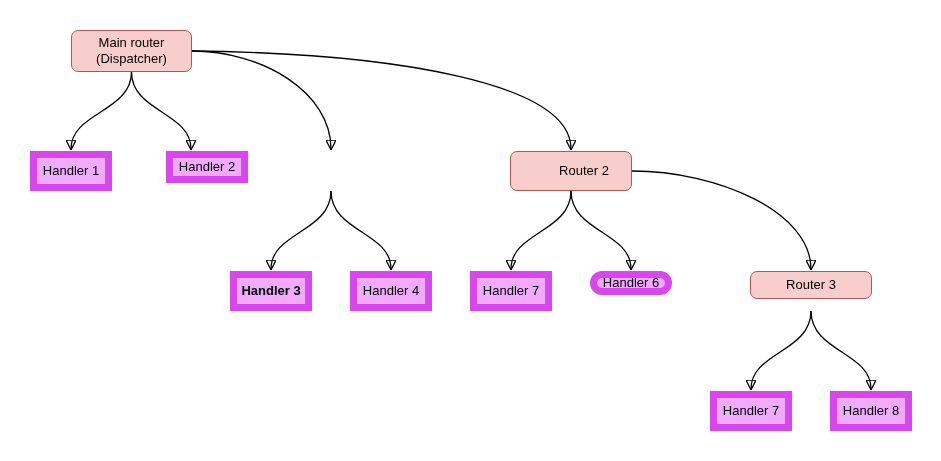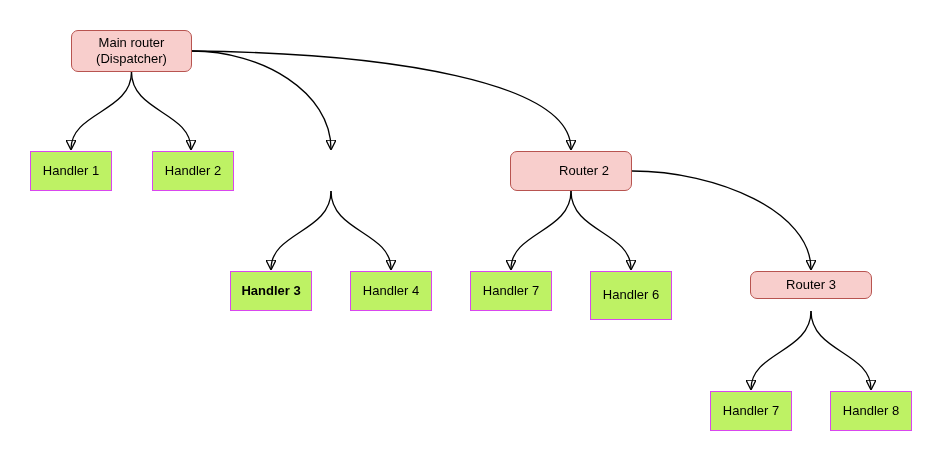--- a/index.html
+++ b/index.html
@@ -34,33 +34,33 @@
     color: #000000;
     white-space: pre-line;
     cursor: default;
   }
   .router {
     background: #f8cecc;
     border: 1px solid #b85450;
     border-radius: 7px;
   }
   .handler {
-    background: #bef264;
-    border: 1px solid #d946ef;
+    background: #f0abfc;
+    border: 7px solid #d946ef;
   }
   
   #n-main    { left:  71px; top:  30px; width: 121px; height: 42px; }
   #n-h1      { left:  30px; top: 151px; width:  82px; height: 40px; }
-  #n-h2      { left: 152px; top: 151px; width:  82px; height: 40px; }
+  #n-h2      { left: 166px; top: 151px; width:  82px; height: 32px; }
   #n-r1      { left: 270px; top: 151px; width: 122px; height: 40px; }
   #n-r2      { left: 510px; top: 151px; width: 122px; height: 40px; padding-left: 26px; }
   #n-h3      { left: 230px; top: 271px; width:  82px; height: 40px; font-weight: bold; }
   #n-h4      { left: 350px; top: 271px; width:  82px; height: 40px; }
   #n-h5      { left: 470px; top: 271px; width:  82px; height: 40px; }
-  #n-h6      { left: 590px; top: 271px; width:  82px; height: 49px; }
+  #n-h6      { left: 590px; top: 271px; width:  82px; height: 24px; border-radius: 17px; }
   #n-r3      { left: 750px; top: 271px; width: 122px; height: 28px; }
   #n-h7      { left: 710px; top: 391px; width:  82px; height: 40px; }
   #n-h8      { left: 830px; top: 391px; width:  82px; height: 40px; }
 </style>
 </head>
 <body>
 
 <div class="canvas">
 
   <svg class="edges" width="941" height="461" viewBox="0 0 941 461" xmlns="http://www.w3.org/2000/svg">

